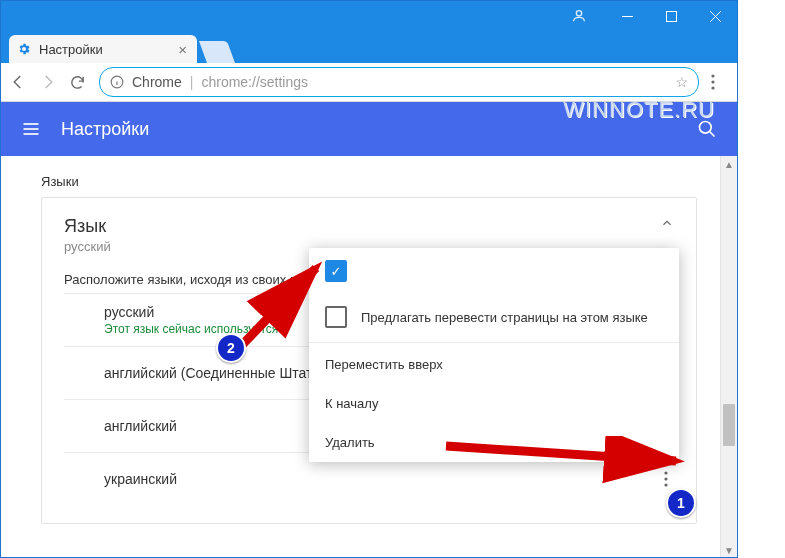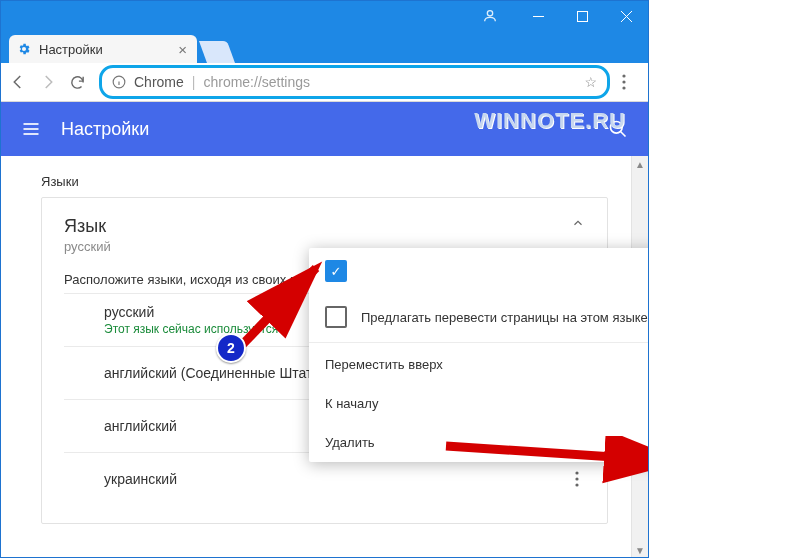--- a/index.html
+++ b/index.html
@@ -1,27 +1,27 @@
 <!DOCTYPE html>
 <html><head>
 <meta charset="utf-8">
 <style>
 html,body{margin:0;padding:0;font-family:"Segoe UI",Arial,sans-serif;font-size:13px;color:#333;background:#fff}
-.window{width:649px;height:558px;border:1px solid #1e73d0;box-sizing:border-box;position:relative;overflow:hidden;background:#fff}
+.window{width:738px;height:558px;border:1px solid #1e73d0;box-sizing:border-box;position:relative;overflow:hidden;background:#fff}
 .titlebar{height:30px;background:#1e88e5;display:flex;align-items:center;justify-content:flex-end;color:#fff}
 .titlebar .user{margin-right:18px;opacity:.85}
 .titlebar .winbtn{width:44px;height:30px;display:flex;align-items:center;justify-content:center}
 .tabstrip{height:32px;background:#1e88e5;display:flex;align-items:flex-end;padding-left:8px}
 .tab{background:#f6f6f6;border-top-left-radius:6px;border-top-right-radius:6px;height:28px;display:flex;align-items:center;padding:0 10px 0 8px;gap:8px;min-width:170px;max-width:190px;position:relative}
 .tab .tabclose{color:#777;font-size:15px}
 .tab .gear{color:#1e88e5}
 .addtab{width:28px;height:22px;background:#d9e7fb;margin-left:6px;border-top-right-radius:4px;transform:skewX(20deg);}
 .toolbar{height:38px;border-bottom:1px solid #d9d9d9;display:flex;align-items:center;padding:0 8px;gap:12px;color:#6b6b6b}
 .navicon{width:18px;text-align:center;color:#6b6b6b}
-.omnibox{flex:1;height:28px;border:3px solid #0ea5e9;border-radius:14px;display:flex;align-items:center;padding:0 10px;gap:8px;color:#6b6b6b;font-size:14px}
+.omnibox{flex:1;height:28px;border:1px solid #0ea5e9;border-radius:14px;display:flex;align-items:center;padding:0 10px;gap:8px;color:#6b6b6b;font-size:14px}
 .omnibox .secure{color:#777}
 .omnibox .chrome-label{color:#555}
 .omnibox .sep{color:#bbb}
 .omnibox .path{color:#9a9a9a}
 .omnibox .star{margin-left:auto;color:#888}
 .headerbar{height:54px;background:#4469ea;color:#fff;display:flex;align-items:center;padding:0 20px;gap:20px;font-size:18px}
 .headerbar .search{margin-left:auto}
 .content-wrap{position:relative;height:calc(558px - 30px - 32px - 38px - 54px - 2px);overflow:hidden}
 .content{padding:18px 40px 20px 40px;overflow-y:auto;height:100%;box-sizing:border-box}
 .section-title{font-size:13px;color:#333;margin-bottom:8px}
@@ -40,21 +40,21 @@
 .popup{position:absolute;left:308px;top:248px;width:370px;background:#fff;box-shadow:0 2px 16px rgba(0,0,0,.28);border-radius:2px;z-index:50;font-size:13px;color:#333}
 .popup .optrow{display:flex;align-items:center;gap:14px;padding:12px 16px;}
 .popup .optrow + .optrow{border-top:0}
 .popup .chk{width:18px;height:18px;border:2px solid #1e88e5;border-radius:2px;display:flex;align-items:center;justify-content:center;color:#fff;background:#1e88e5;font-size:13px;line-height:1}
 .popup .chk.off{background:#fff;color:transparent;border-color:#666}
 .popup .mrow{padding:12px 16px}
 .popup .divider{height:1px;background:#ececec;margin:2px 0}
 .scrollbar{position:absolute;right:0;top:0;width:16px;height:100%;background:#f1f1f1;border-left:1px solid #e3e3e3}
 .scrollbar .arrow{height:16px;color:#888;display:flex;align-items:center;justify-content:center;font-size:10px}
 .scrollbar .thumb{position:absolute;left:2px;width:12px;background:#c1c1c1;border-radius:1px}
-.watermark{position:absolute;right:22px;top:107px;color:#c7d7ef;font-size:22px;font-weight:700;letter-spacing:1px;pointer-events:none;z-index:5;text-shadow:1px 1px 0 #fff}
+.watermark{position:absolute;right:22px;top:96px;color:#c7d7ef;font-size:22px;font-weight:400;letter-spacing:1px;pointer-events:none;z-index:5;text-shadow:1px 1px 0 #fff}
 .badge{position:absolute;width:26px;height:26px;border-radius:50%;background:#1428c8;color:#fff;font-weight:700;display:flex;align-items:center;justify-content:center;font-size:14px;border:2px solid #fff;box-shadow:0 1px 2px rgba(0,0,0,.4);z-index:70}
 .arrow-svg{position:absolute;z-index:65;pointer-events:none}
 svg{display:block}
 </style>
 </head>
 <body>
 
 <div class="window">
 
   <div class="titlebar">

